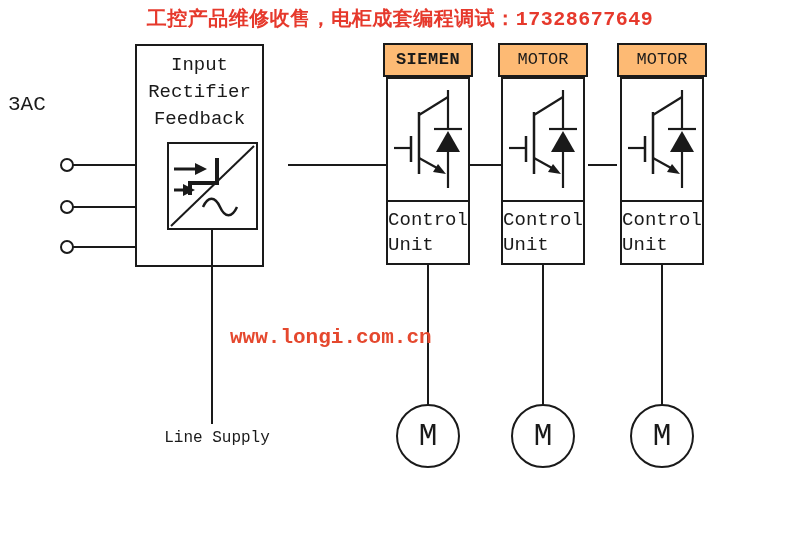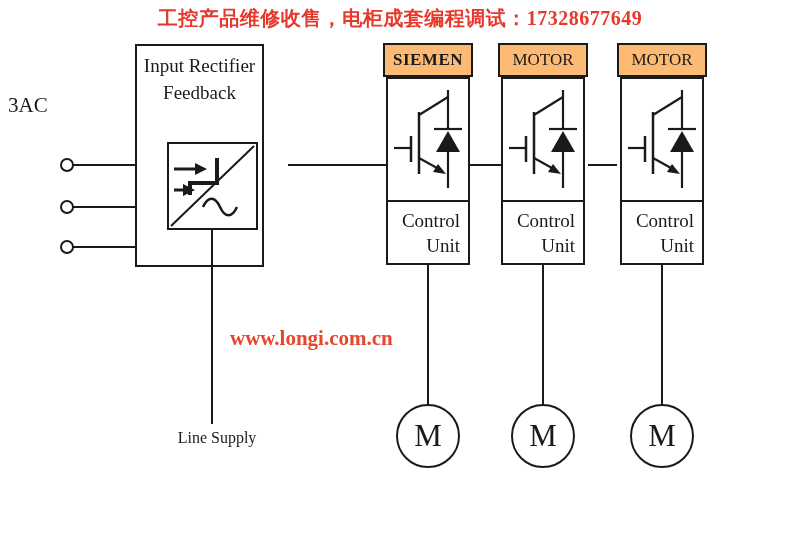--- a/index.html
+++ b/index.html
@@ -1,19 +1,19 @@
 <!DOCTYPE html>
 <html><head>
 <meta charset="utf-8">
 <style>
   * { margin:0; padding:0; box-sizing:border-box; }
   html,body { background:#ffffff; }
   .stage {
     position:relative; width:800px; height:533px; background:#ffffff;
-    font-family:Liberation Serif, serif; color:#1a1a1a; overflow:hidden;
+    font-family:Liberation Mono, monospace; color:#1a1a1a; overflow:hidden;
   }
   .hline { position:absolute; height:2px; background:#1a1a1a; }
   .vline { position:absolute; width:2px; background:#1a1a1a; }
   .banner {
     position:absolute; top:5px; left:0; width:800px; text-align:center;
     font-size:20px; font-weight:700; color:#e6392c; letter-spacing:0.5px;
   }
   .supply-label {
     position:absolute; left:8px; top:91px; width:122px; text-align:left;
     font-size:21px; line-height:28px;
@@ -42,21 +42,21 @@
     text-align:center; line-height:30px; font-size:17px; background:#fdba74;
   }
   .inv-header.bold { font-weight:700; letter-spacing:0.5px; }
   .inv-body {
     position:absolute; top:77px; width:84px; height:188px; border:2px solid #1a1a1a;
     background:#fff; display:flex; flex-direction:column;
   }
   .igbt-area { height:121px; display:flex; align-items:center; justify-content:center; }
   .control-area {
     border-top:2px solid #1a1a1a; flex:1; display:flex; align-items:center;
-    justify-content:center; text-align:right; font-size:19px; line-height:25px;
+    justify-content:center; text-align:left; font-size:19px; line-height:25px;
     padding:4px 8px;
   }
   .motor {
     position:absolute; top:404px; width:64px; height:64px; border:2px solid #1a1a1a;
     border-radius:50%; display:flex; align-items:center; justify-content:center;
     font-size:31px; background:#fff;
   }
   .line-supply-label {
     position:absolute; left:143px; top:429px; width:148px; text-align:center;
     font-size:16px;

